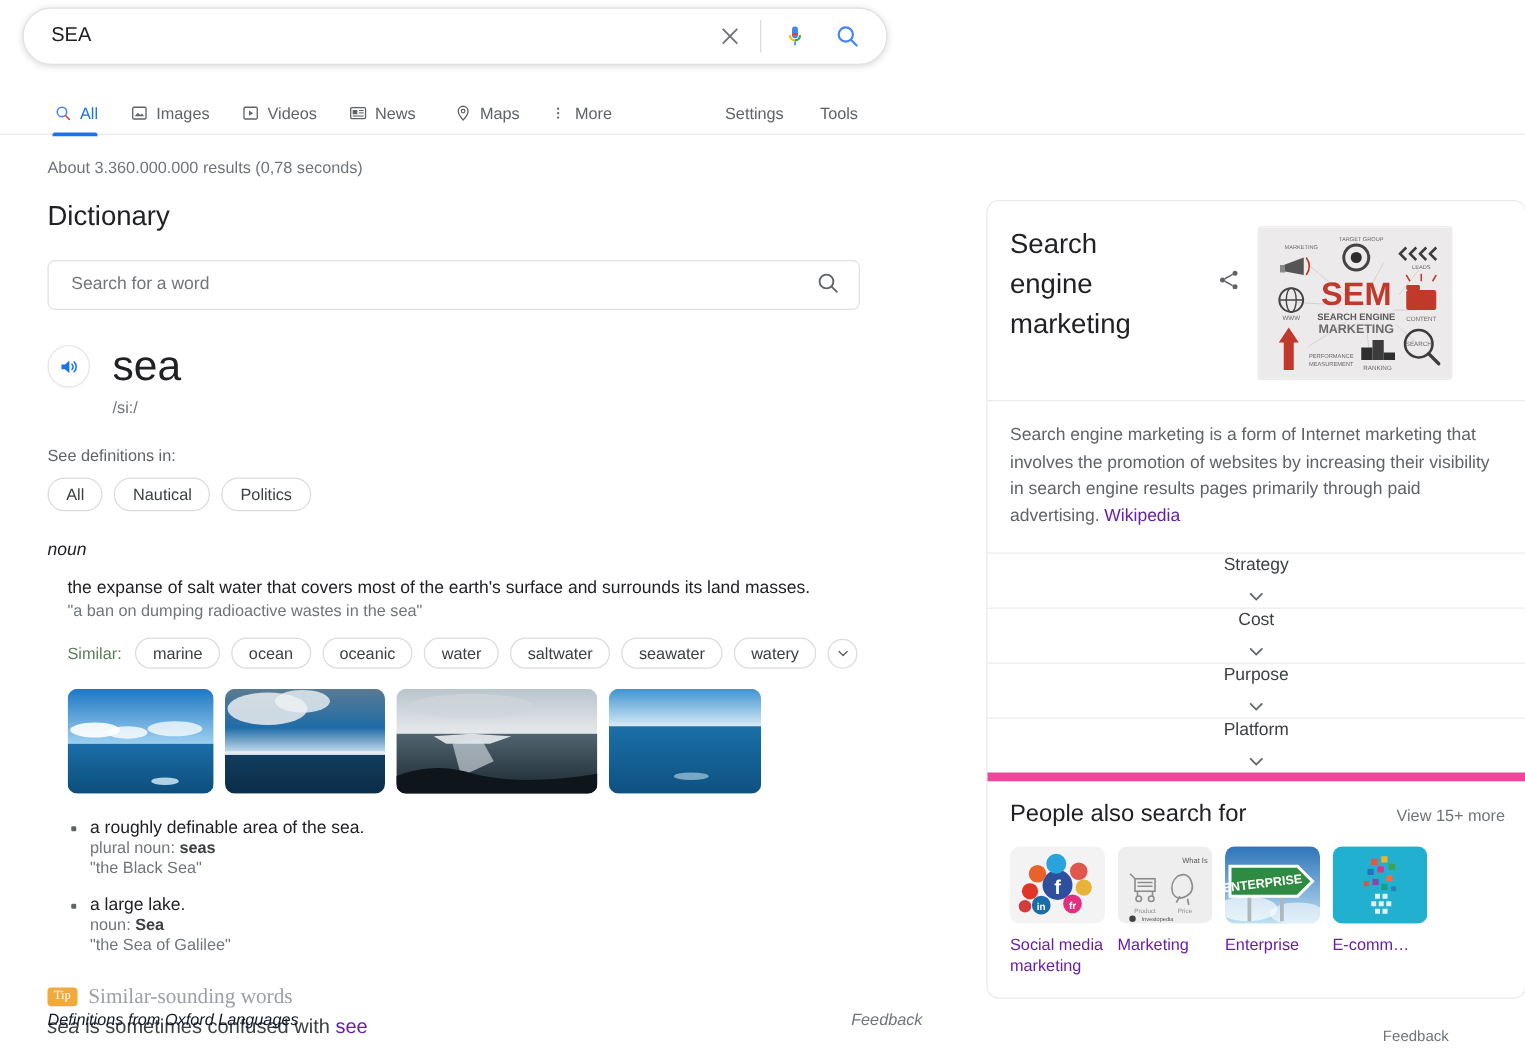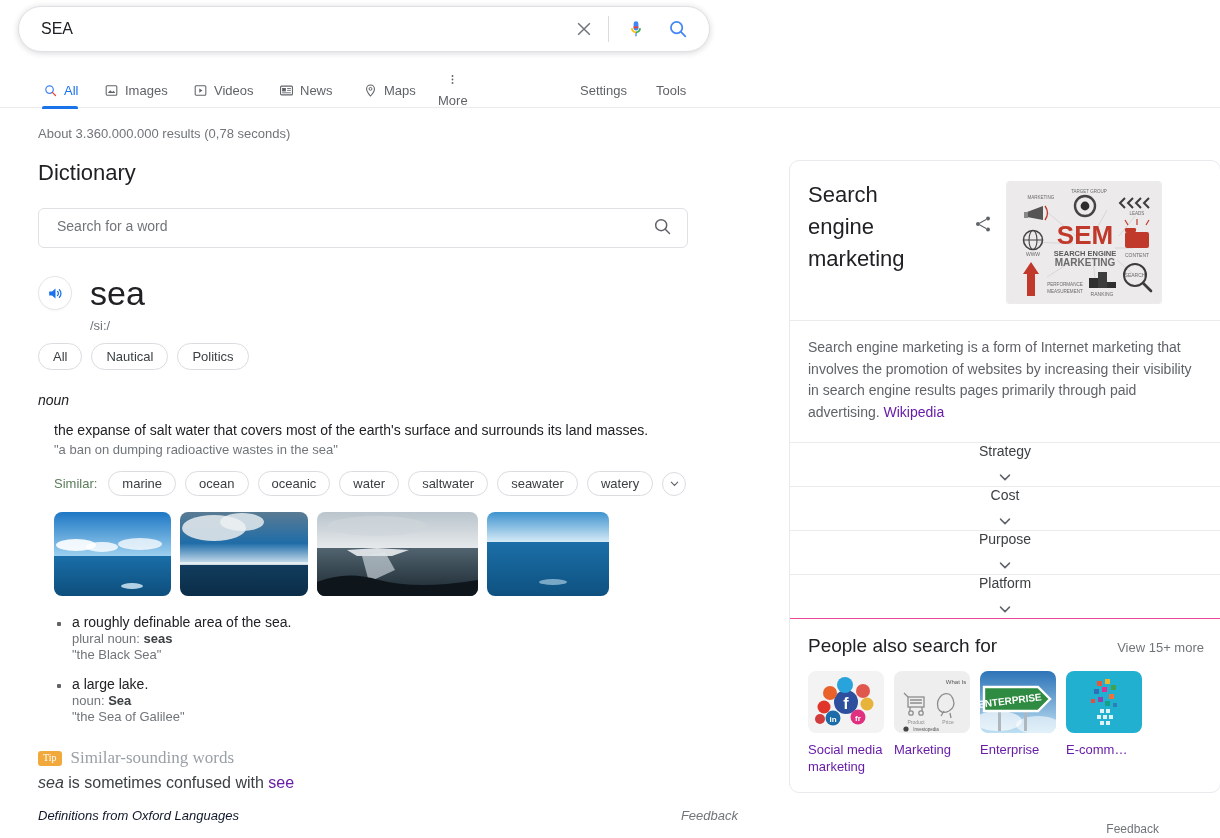--- a/index.html
+++ b/index.html
@@ -167,21 +167,21 @@
     border-top: 1px solid #ebebeb;
     padding: 16px 18px 18px 18px;
     font-size: 14px; color:#5f6368; line-height: 1.55;
   }
   .kp-desc a { color:#681da8; text-decoration:none; }
   .kp-acc {
     border-top: 1px solid #ebebeb;
     height: 44px; display:flex; align-items:center; justify-content:space-between;
     padding: 0 18px; font-size: 14px; color:#3c4043; cursor:pointer;flex-direction:column;
   }
-  .kp-pasf { border-top: 1px solid #ec4899; padding: 16px 16px 16px 18px; }
+  .kp-pasf { border-top: 7px solid #ec4899; padding: 16px 16px 16px 18px; }
   .pasf-head { display:flex; align-items:baseline; justify-content:space-between; }
   .pasf-title { font-size: 19px; color:#202124; }
   .pasf-more { font-size: 13px; color:#70757a; cursor:pointer; }
   .pasf-grid { display:flex; gap: 10px; margin-top: 14px; }
   .pasf-item { width: 76px; cursor:pointer; }
   .pasf-thumb { width: 76px; height: 62px; border-radius: 8px; overflow:hidden; }
   .pasf-label { font-size: 13px; color:#681da8; margin-top: 8px; line-height: 1.35; }
 
   .kp-feedback {
     position:absolute; left: 789px; top: 822px; width: 370px;
@@ -269,21 +269,21 @@
       <div class="nav-item" style="left:356px; padding:0 6px;">
         <span class="nav-ico">
           <svg width="15" height="15" viewBox="0 0 24 24">
             <path d="M12 3.2c-3.5 0-6.3 2.8-6.3 6.3 0 4.7 6.3 11.3 6.3 11.3s6.3-6.6 6.3-11.3c0-3.5-2.8-6.3-6.3-6.3z" stroke="#5f6368" stroke-width="1.7" fill="none"></path>
             <circle cx="12" cy="9.4" r="2.3" stroke="#5f6368" stroke-width="1.6" fill="none"></circle>
           </svg>
         </span>
         <span>Maps</span>
       </div>
 
-      <div class="nav-item" style="left:432px; padding:0 6px;flex-direction:column;">
+      <div class="nav-item" style="left:432px; padding:0 6px;">
         <span class="nav-ico">
           <svg width="13" height="15" viewBox="0 0 24 24">
             <circle cx="12" cy="5.5" r="1.7" fill="#5f6368"></circle>
             <circle cx="12" cy="12" r="1.7" fill="#5f6368"></circle>
             <circle cx="12" cy="18.5" r="1.7" fill="#5f6368"></circle>
           </svg>
         </span>
         <span>More</span>
       </div>
 
@@ -317,20 +317,21 @@
         <svg width="19" height="19" viewBox="0 0 24 24">
           <path d="M4 9.5h3.6L12 5.6v12.8L7.6 14.5H4z" fill="#1a73e8"></path>
           <path d="M14.6 9.4a3.6 3.6 0 0 1 0 5.2" stroke="#1a73e8" stroke-width="1.6" fill="none" stroke-linecap="round"></path>
           <path d="M16.9 7.2a6.8 6.8 0 0 1 0 9.6" stroke="#1a73e8" stroke-width="1.6" fill="none" stroke-linecap="round"></path>
         </svg>
       </div>
       <div class="headword">sea</div>
     </div>
     <div class="phonetic">/si:/</div>
 
+    <div class="see-defs">See definitions in:</div>
     <div class="chip-row">
       <div class="chip">All</div>
       <div class="chip">Nautical</div>
       <div class="chip">Politics</div>
     </div>
 
     <div class="pos">noun</div>
 
     <div class="sense">
       <div class="sense-text">the expanse of salt water that covers most of the earth's surface and surrounds its land masses.</div>

